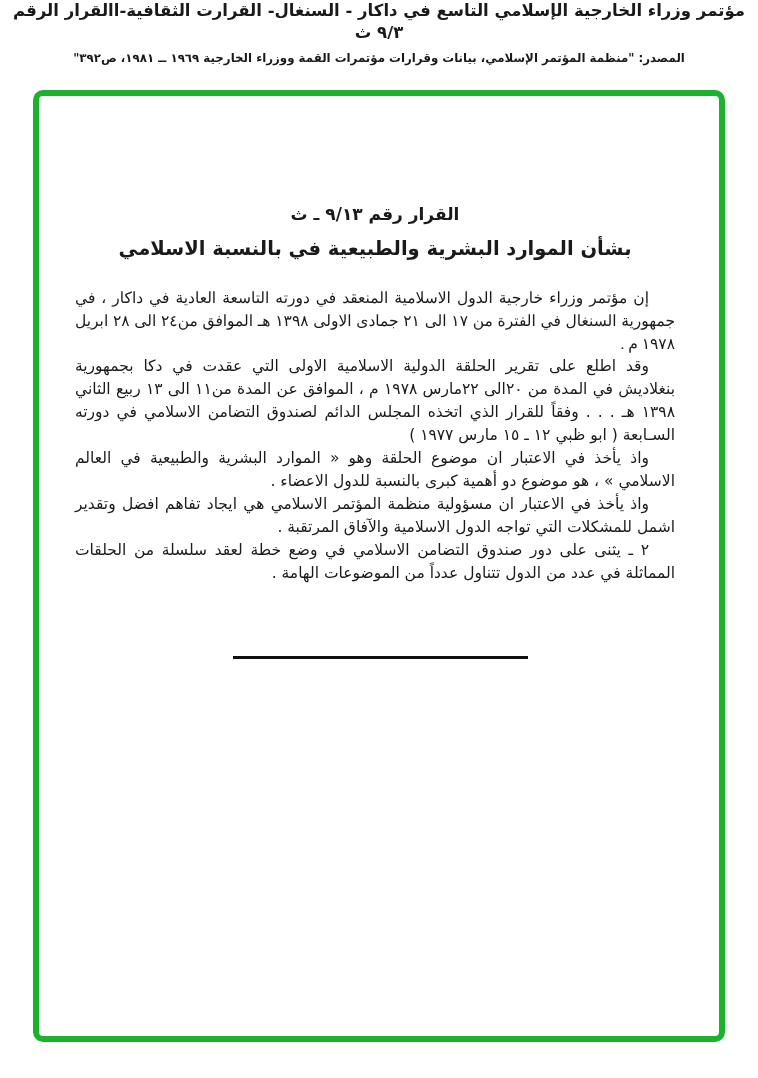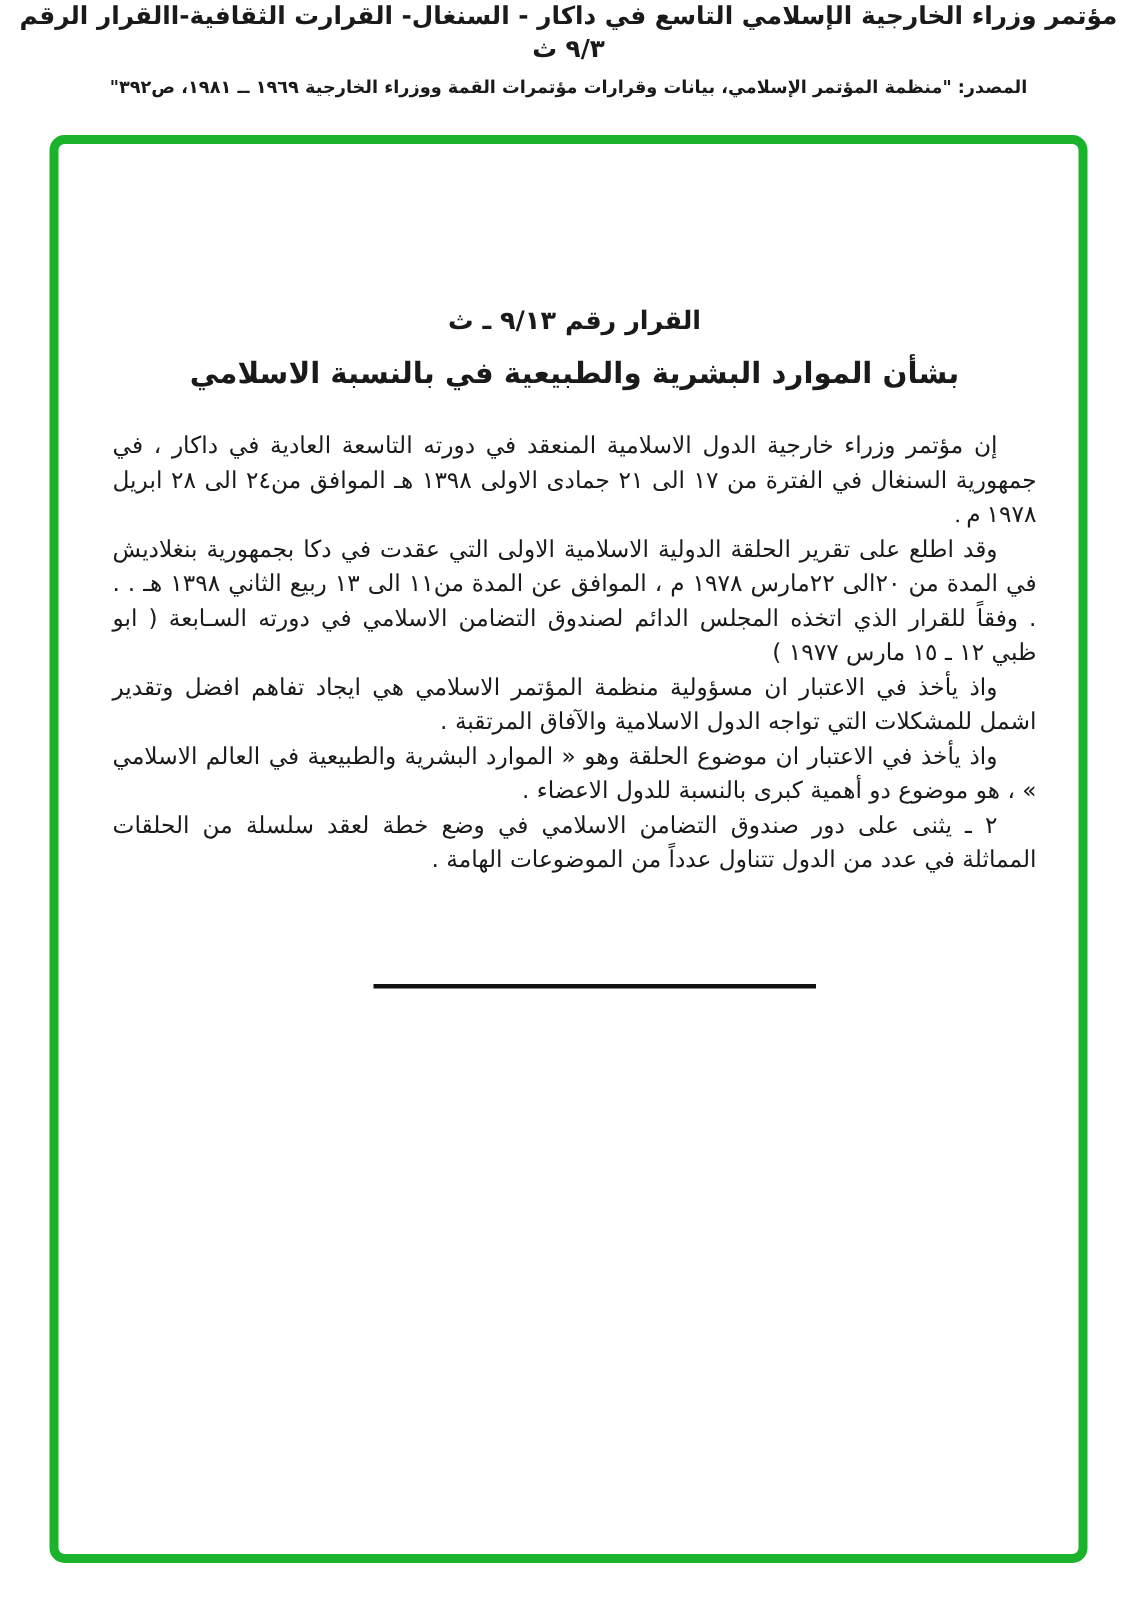--- a/index.html
+++ b/index.html
@@ -37,21 +37,21 @@
     top: 90px;
     width: 680px;
     height: 940px;
     border: 6px solid #1bb32c;
     border-radius: 10px;
     background: #ffffff;
     box-sizing: content-box;
   }
   .content {
     direction: rtl;
-    padding: 106px 28px 0 36px;
+    padding: 106px 44px 0 36px;
   }
   .res-number {
     text-align: center;
     font-weight: bold;
     font-size: 17px;
     line-height: 24px;
     margin: 0 0 9px 0;
   }
   .res-subject {
     text-align: center;
@@ -92,23 +92,23 @@
   <div class="content">
 
     <div class="res-number">القرار رقم ٩/١٣ ـ ث</div>
 
     <div class="res-subject">بشأن الموارد البشرية والطبيعية في بالنسبة الاسلامي</div>
 
     <p class="para mb24">إن مؤتمر  وزراء خارجية الدول الاسلامية المنعقد في دورته التاسعة العادية في داكار ، في جمهورية السنغال في الفترة من ١٧ الى ٢١ جمادى الاولى ١٣٩٨ هـ الموافق من٢٤ الى ٢٨ ابريل ١٩٧٨ م .</p>
 
     <p class="para mb15">وقد اطلع على تقرير الحلقة الدولية الاسلامية الاولى التي عقدت في دكا بجمهورية بنغلاديش في المدة من ٢٠الى ٢٢مارس ١٩٧٨ م ، الموافق عن المدة من١١ الى ١٣ ربيع الثاني ١٣٩٨ هـ . . . وفقاً للقرار الذي اتخذه المجلس الدائم لصندوق التضامن الاسلامي في دورته السـابعة ( ابو ظبي ١٢ ـ ١٥ مارس ١٩٧٧ )</p>
 
+    <p class="para mb16">واذ يأخذ في الاعتبار ان موضوع الحلقة وهو « الموارد البشرية والطبيعية في العالم الاسلامي » ، هو موضوع دو أهمية كبرى بالنسبة للدول الاعضاء .</p>
+
     <p class="para mb21">واذ يأخذ في الاعتبار ان مسؤولية منظمة المؤتمر الاسلامي هي ايجاد تفاهم افضل وتقدير اشمل للمشكلات التي تواجه الدول الاسلامية والآفاق المرتقبة .</p>
-
-    <p class="para mb16">واذ يأخذ في الاعتبار ان موضوع الحلقة وهو « الموارد البشرية والطبيعية في العالم الاسلامي » ، هو موضوع دو أهمية كبرى بالنسبة للدول الاعضاء .</p>
 
 
     <p class="para mb16">٢ ـ يثنى على دور صندوق التضامن الاسلامي في وضع خطة لعقد سلسلة من الحلقات المماثلة في عدد من الدول تتناول عدداً من الموضوعات الهامة .</p>
 
 
 
     <div class="divider"></div>
 
   </div>
 </div>

